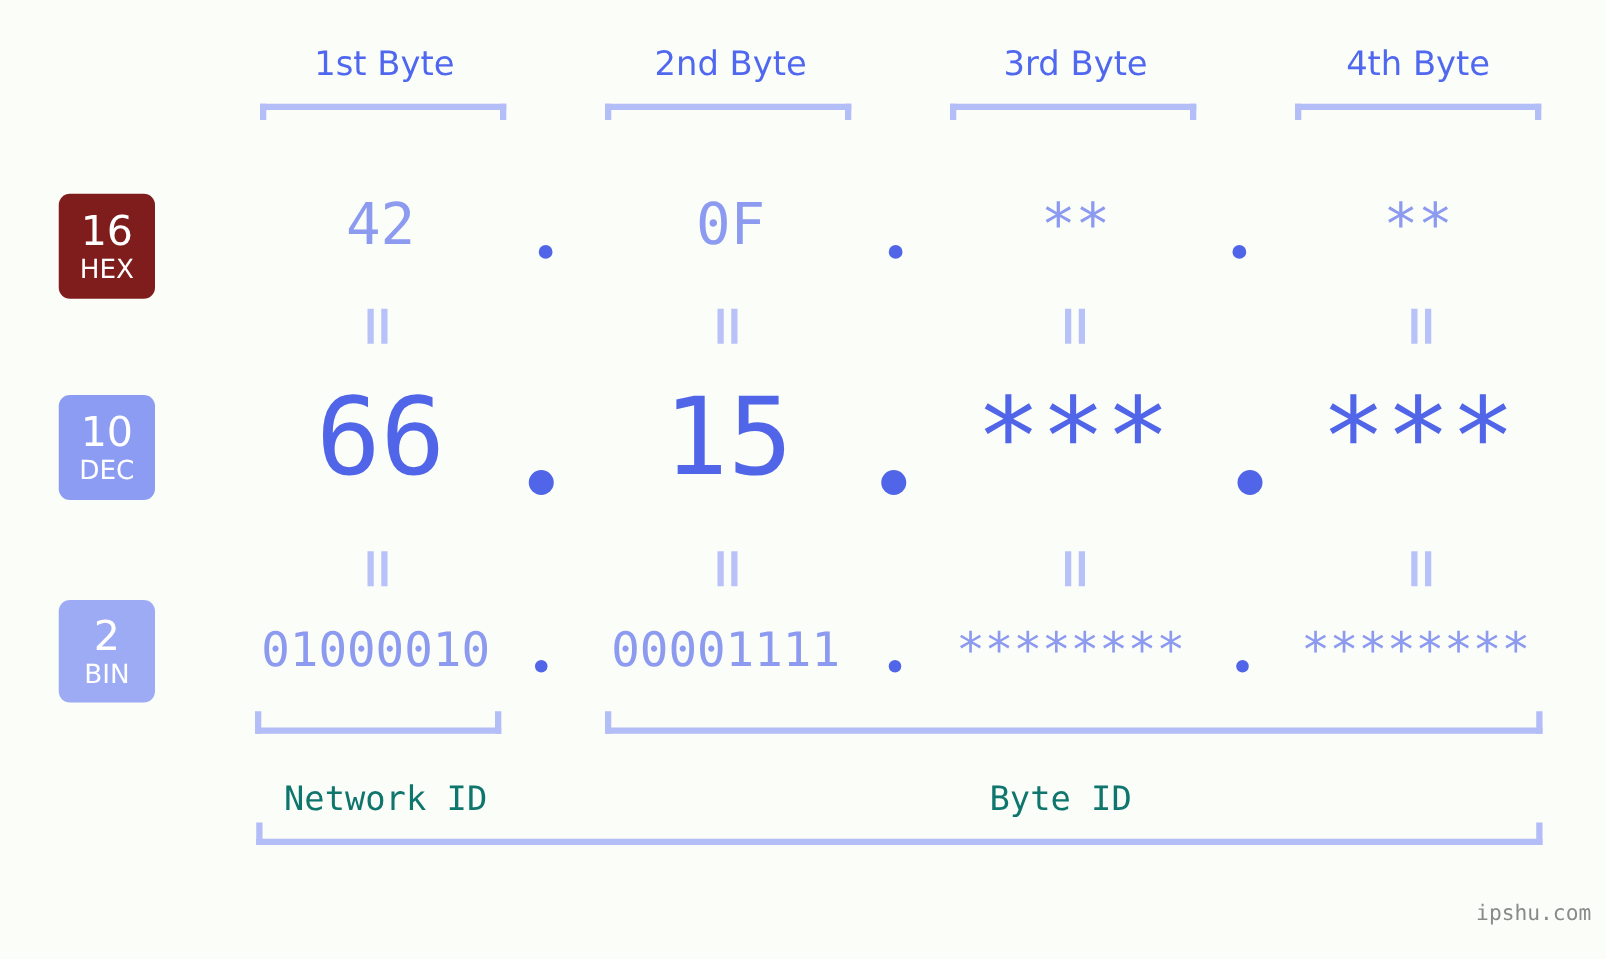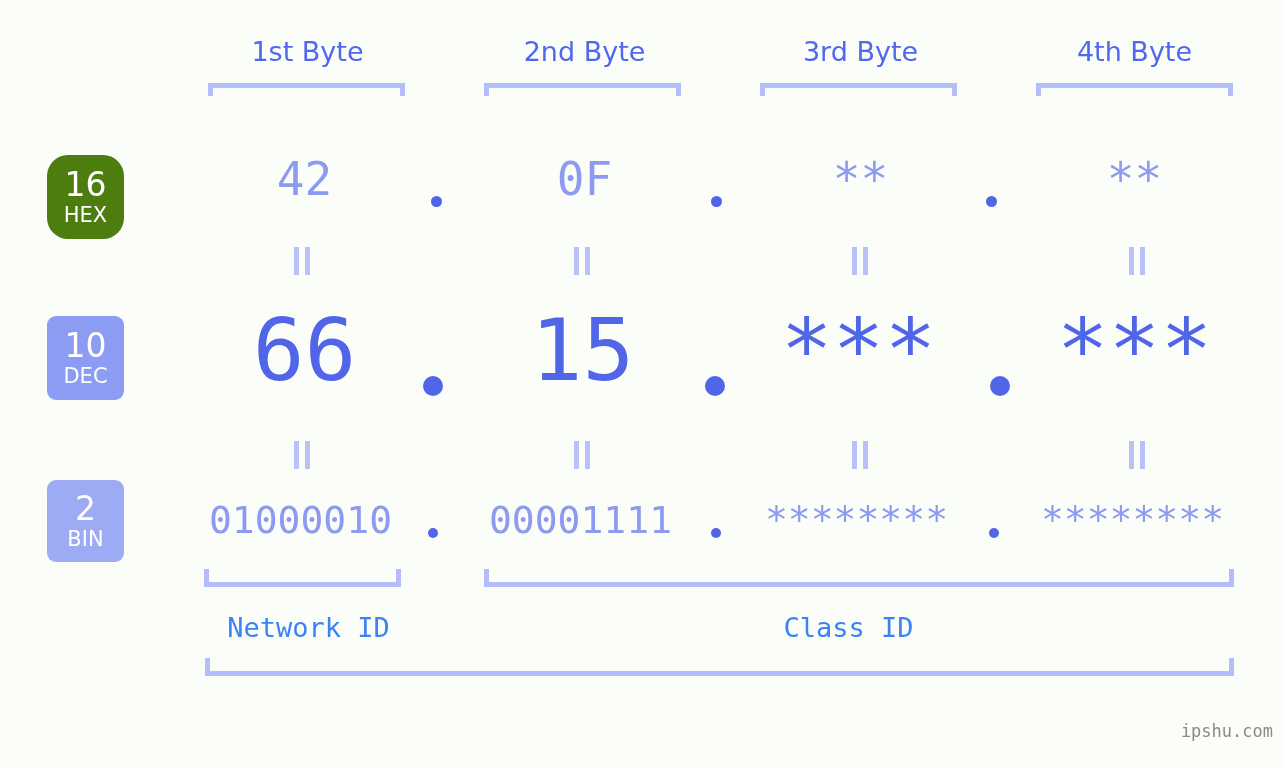--- a/index.html
+++ b/index.html
@@ -72,21 +72,21 @@
     font-size: 33px;
     line-height: 36px;
     font-weight: 400;
   }
   .base-badge .nm {
     font-size: 21px;
     line-height: 24px;
     font-weight: 400;
     text-align: right;
   }
-  #badge-hex { top: 155px; height: 84px; background: #4d7c0f; border-radius: 21px; }
+  #badge-hex { top: 155px; height: 84px; background: #7f1d1d; }
   #badge-dec { top: 316px; height: 84px; background: #8b9cf2; }
   #badge-bin { top: 480px; height: 82px; background: #9dabf4; }
 
   
   .val {
     position: absolute;
     text-align: center;
     white-space: nowrap;
     font-family: "DejaVu Sans Mono", monospace;
   }
@@ -119,22 +119,23 @@
   }
   .eq i:nth-child(1) { left: 2px; }
   .eq i:nth-child(2) { left: 13px; }
 
   
   .bottom-label {
     position: absolute;
     text-align: center;
     font-family: "DejaVu Sans Mono", monospace;
     font-size: 27px;
-    color: #3b82f6;
-    white-space: nowrap;
+    color: #0f766e;
+    white-space: nowrap;
+    margin-top: 12px;
   }
   #class-label {
     position: absolute;
     text-align: center;
     font-family: "DejaVu Sans Mono", monospace;
     font-size: 38px;
     color: #5068ef;
     white-space: nowrap;
   }
   #watermark {
@@ -236,19 +237,19 @@
     <div class="dot dot-bin" style="left:711px; top:528px;"></div>
     <div class="val" style="left:744px; top:498px; width:225px;">********</div>
     <div class="dot dot-bin" style="left:989px; top:528px;"></div>
     <div class="val" style="left:1020px; top:498px; width:225px;">********</div>
   </div>
 
   <div class="bracket-up" style="left:204px; top:569px; width:197px;"></div>
   <div class="bracket-up" style="left:484px; top:569px; width:750px;"></div>
 
   <div class="bottom-label" style="left:196px; top:612px; width:225px;">Network ID</div>
-  <div class="bottom-label" style="left:746px; top:612px; width:205px;">Class ID</div>
+  <div class="bottom-label" style="left:746px; top:612px; width:205px;">Byte ID</div>
 
   <div class="bracket-up" style="left:205px; top:658px; width:1029px;"></div>
 
   <div id="watermark">ipshu.com</div>
 
 </div>
 
 </body></html>

